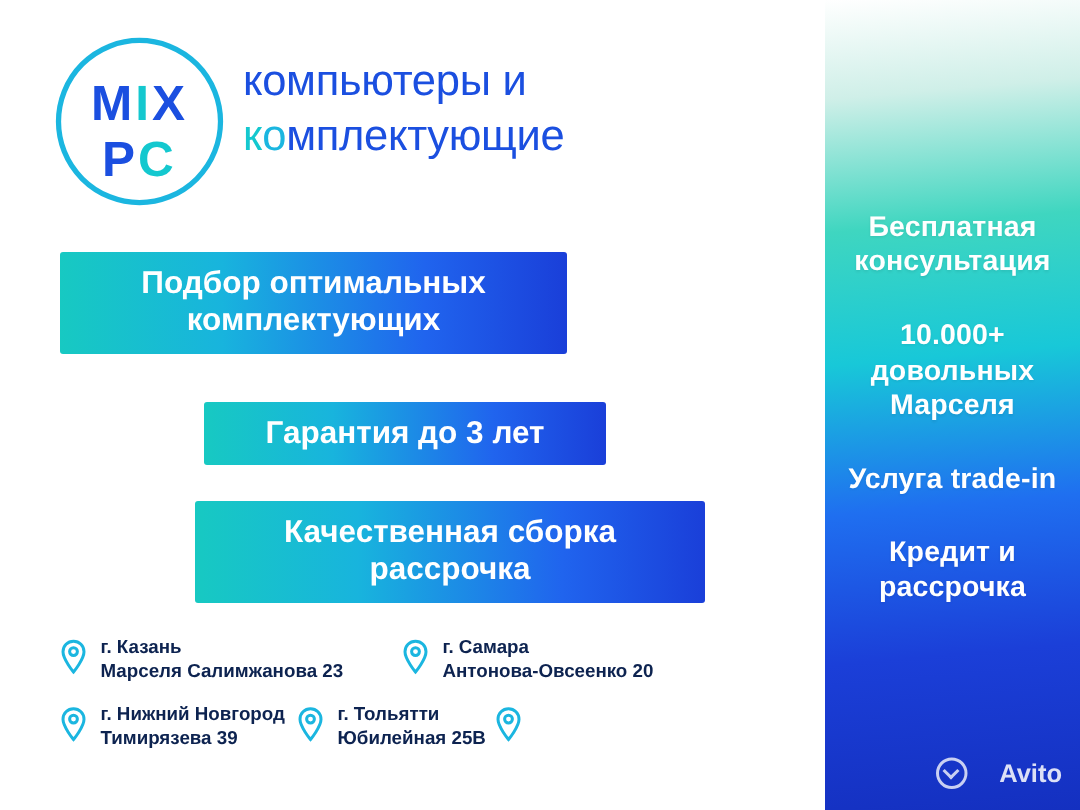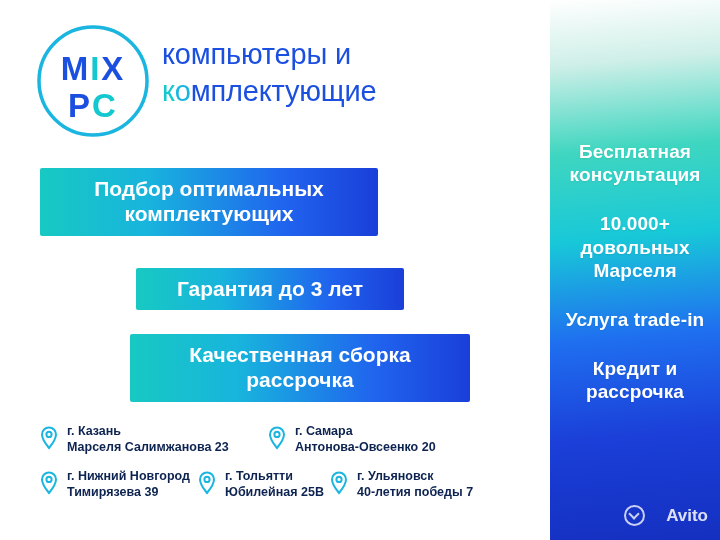--- a/index.html
+++ b/index.html
@@ -258,24 +258,20 @@
           <span class="street">Юбилейная 25В</span>
         </span>
       </div>
       <div class="addr">
         <span class="pin">
           <svg width="18" height="24" viewBox="0 0 18 24" xmlns="http://www.w3.org/2000/svg">
             <path d="M9 1.5C5.1 1.5 2 4.6 2 8.5c0 5 7 13.5 7 13.5s7-8.5 7-13.5c0-3.9-3.1-7-7-7z" fill="none" stroke="#1bb6e0" stroke-width="2"></path>
             <circle cx="9" cy="8.4" r="2.6" fill="none" stroke="#1bb6e0" stroke-width="2"></circle>
           </svg>
         </span>
-        <span class="addr-text">
-          <span class="city">г. Ульяновск</span>
-          <span class="street">40-летия победы 7</span>
-        </span>
       </div>
     </div>
   </div>
 
   <div class="watermark">
     <span class="wm-circle"></span>
     <span>Avito</span>
   </div>
 
 </div>

